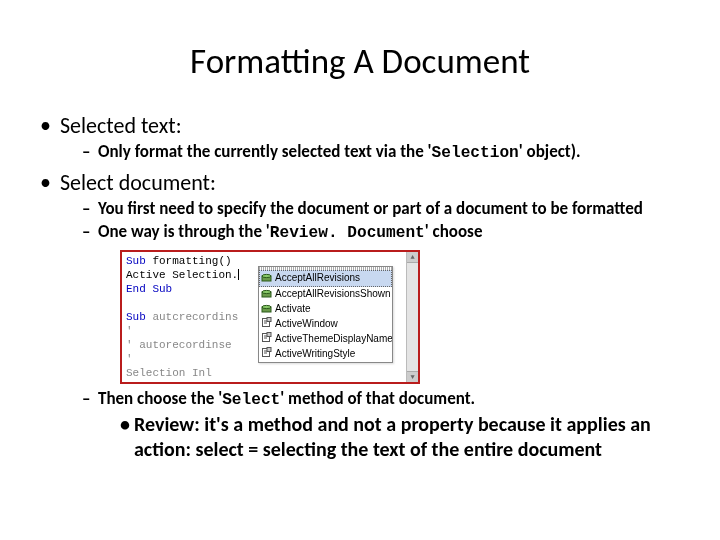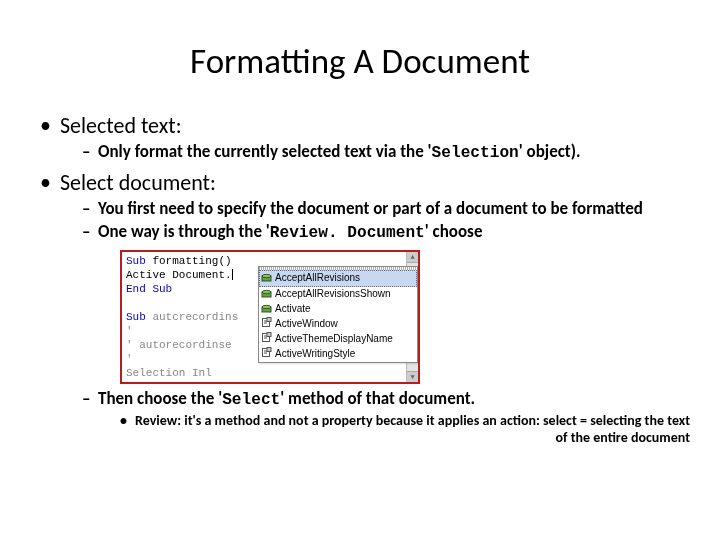--- a/index.html
+++ b/index.html
@@ -53,25 +53,24 @@
     position: absolute;
     left: 0;
     top: 0;
   }
   ul.lvl3 {
     list-style: none;
     padding-left: 22px;
     margin-top: 2px;
   }
   ul.lvl3 > li {
-    font-size: 14px;
+    font-size: 20px;
     line-height: 1.25;
     position: relative;
     padding-left: 14px;
-    text-align: right;
   }
   ul.lvl3 > li::before {
     content: "•";
     position: absolute;
     left: 0;
     top: 0;
   }
   .code-inline {
     font-family: "Courier New", monospace;
     font-size: 0.95em;
@@ -109,21 +108,21 @@
     content: "▼";
     position: absolute; bottom: 0; left: 0; right: 0;
     font-size: 7px; text-align: center; color: #666;
     background: #ccc; border-top: 1px solid #aaa;
     line-height: 10px; height: 10px;
   }
   .dropdown {
     position: absolute;
     top: 14px;
     left: 136px;
-    width: 160px;
+    width: 135px;
     background: #fff;
     border: 1px solid #888;
     font-family: Arial, sans-serif;
     font-size: 10px;
     line-height: 14px;
     box-shadow: 1px 1px 2px rgba(0,0,0,0.15);
   }
   .dropdown .dtop {
     height: 3px;
     background: repeating-linear-gradient(90deg,#aaa,#aaa 1px,#fff 1px,#fff 2px);
@@ -171,21 +170,21 @@
     <ul class="lvl2">
       <li>You first need to specify the document or part of a document to be formatted</li>
       <li>
         <span>One way is through the '</span><span class="code-inline">Review. Document</span><span>' choose</span>
       </li>
     </ul>
 
     <div class="editor-wrap">
       <div class="codearea">
         <div><span class="kw">Sub</span><span class="plain"> formatting()</span></div>
-        <div><span class="plain">    Active Document.</span><span class="cursor"></span></div>
+        <div><span class="plain">    Active Selection.</span><span class="cursor"></span></div>
         <div><span class="kw">End</span><span> </span><span class="kw">Sub</span></div>
         <div>&nbsp;</div>
         <div><span class="kw">Sub</span><span class="faded"> autcrecordins</span></div>
         <div class="faded">'</div>
         <div class="faded">'  autorecordinse</div>
         <div class="faded">'</div>
         <div class="faded">    Selection Inl</div>
       </div>
       <div class="scrollbar-v"></div>
 

